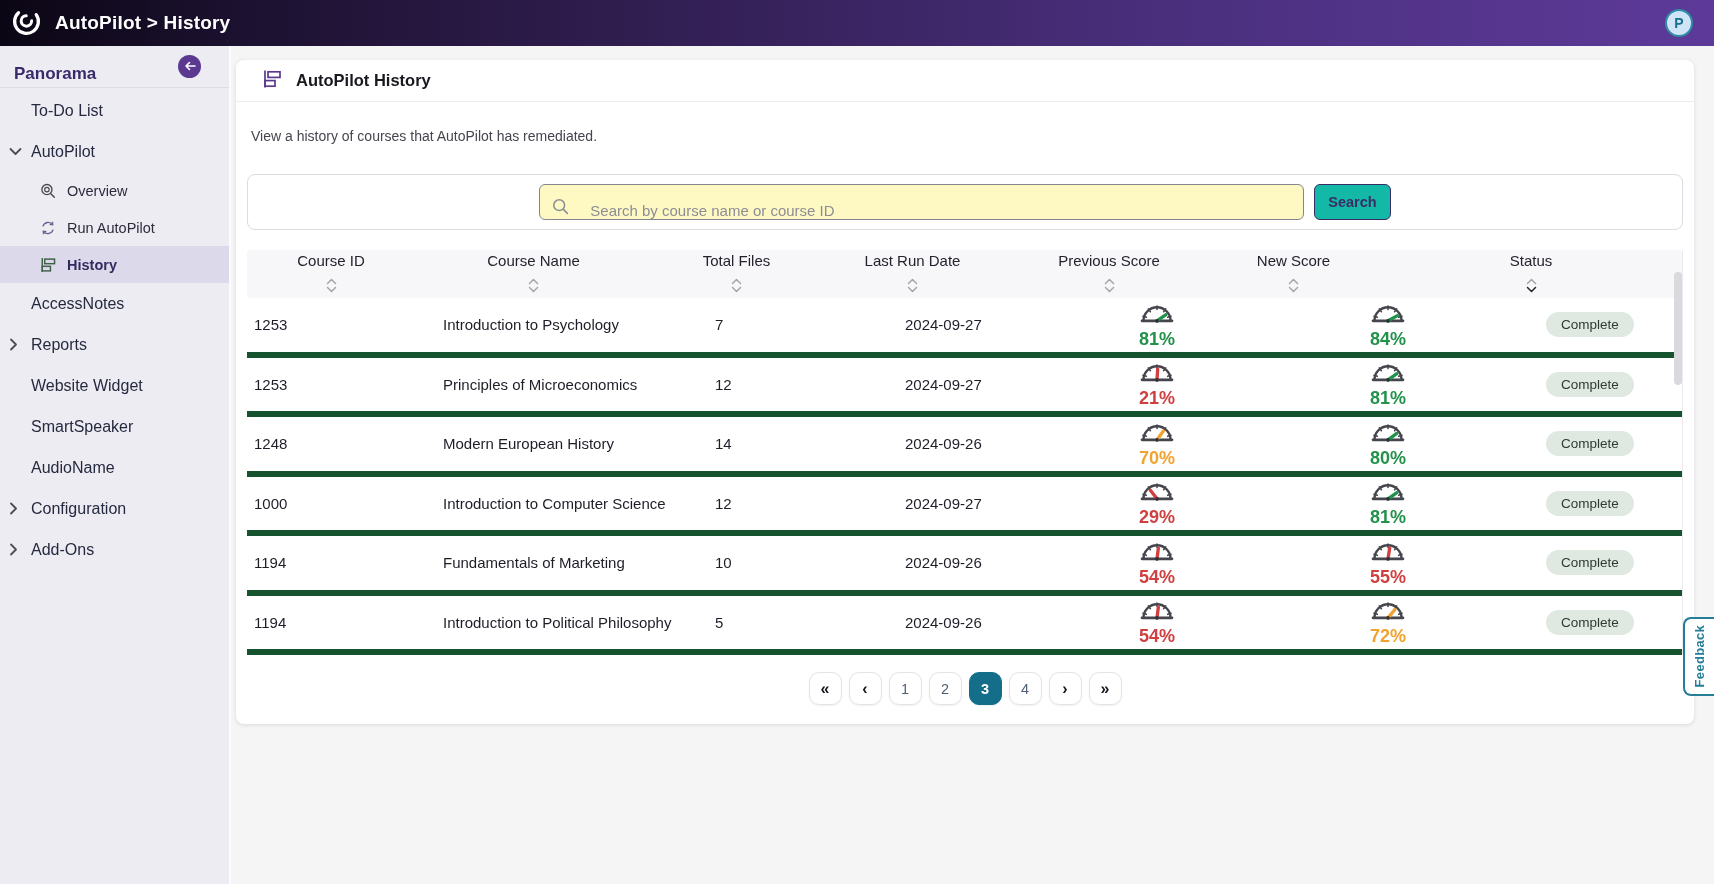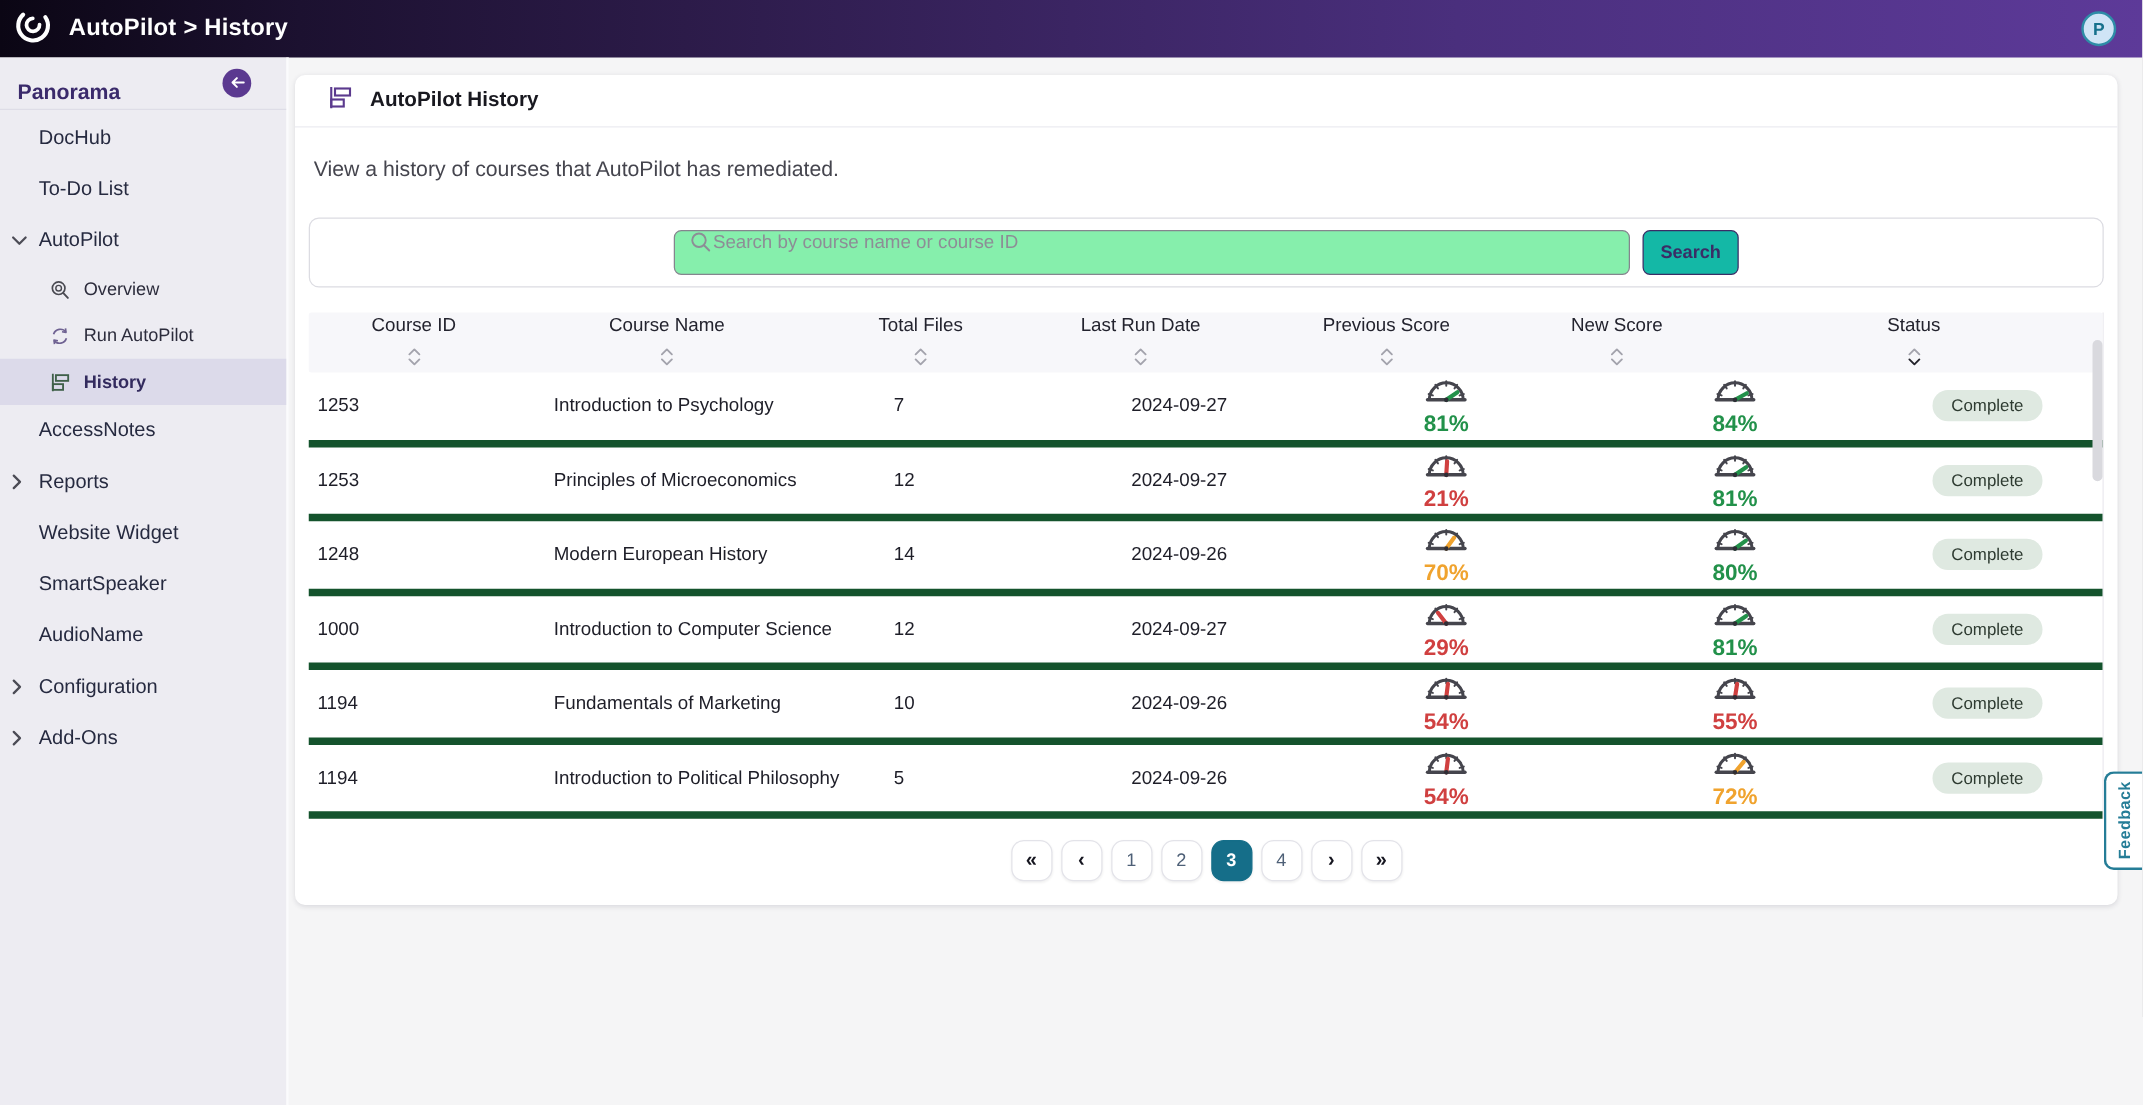--- a/index.html
+++ b/index.html
@@ -26,26 +26,26 @@
   .nav-item .chev { width:22px; display:flex; align-items:center; }
   .subnav-item { display:flex; align-items:center; gap:10px; height:37px; padding-left:38px; font-size:14.5px; color:#2c2c3c; cursor:pointer; }
   .subnav-item.selected { background:#dcdaea; color:#332b5e; font-weight:700; }
   .sub-icon { width:19px; height:19px; display:flex; align-items:center; justify-content:center; }
 
   
   .content { flex:1; padding:14px 20px 0 5px; }
   .card { background:#fff; border-radius:8px; box-shadow:0 1px 4px rgba(30,30,60,.12); position:relative; height:664px; }
   .card-header { display:flex; align-items:center; gap:13px; height:42px; padding:0 25px; border-bottom:1px solid #ececf1; }
   .card-title { font-size:16.5px; font-weight:700; color:#18181f; }
-  .card-desc { padding:24px 15px 20px; color:#45454e; font-size:17px; line-height:20px; }
+  .card-desc { padding:24px 15px 20px; color:#45454e; font-size:14px; line-height:20px; }
 
   .search-panel { margin:8px 11px 0; border:1px solid #dcdce2; border-radius:8px; height:56px;
     display:flex; align-items:center; justify-content:center; gap:10px; }
-  .search-box { display:flex; align-items:flex-start; width:765px; height:36px; border:1px solid #85858e;
-    border-radius:6px; padding:0 12px; gap:1px; background:#86efac; }
+  .search-box { display:flex; align-items:flex-end; width:765px; height:36px; border:1px solid #85858e;
+    border-radius:6px; padding:0 12px; gap:21px; background:#fef9c3; }
   .search-box input { border:none; outline:none; flex:1; font-size:15px; color:#2f2f38; background:transparent; font-family:"Liberation Sans",sans-serif; }
   .search-box input::placeholder { color:#8d8d96; }
   .search-btn { height:36px; padding:0 13px; background:#14b8a6; border:1.6px solid #3a2d66; border-radius:6px;
     color:#3a2d66; font-size:14.5px; font-weight:600; cursor:pointer; font-family:"Liberation Sans",sans-serif; }
 
   .table-wrap { margin:20px 11px 0; border-right:1px solid #eceaf0; }
   .thead, .row { display:grid; grid-template-columns:161px 244px 162px 190px 203px 166px 1fr; align-items:center; }
   .thead { background:#f7f7fa; height:48px; border-radius:2px; }
   .th { display:flex; align-items:center; gap:9px; padding-left:7px; font-size:15px; color:#23232e; cursor:pointer;flex-direction:column; }
   .row { height:59.5px; border-bottom:6px solid #14532d; font-size:15px; color:#1e1e28;gap:28px; }
@@ -92,24 +92,20 @@
         <span class="brand">Panorama</span>
         <button class="collapse-btn">
           <span>
             <svg width="12" height="10" viewBox="0 0 12 10">
                 <path d="M11 5 H2 M5.5 1.5 L2 5 L5.5 8.5" stroke="#fff" stroke-width="1.6" fill="none" stroke-linecap="round" stroke-linejoin="round"></path>
               </svg>
           </span>
         </button>
       </div>
       <div class="nav">
-          <div class="nav-item">
-    <span class="chev"></span>
-    <span class="nav-label">DocHub</span>
-  </div>
           <div class="nav-item">
     <span class="chev"></span>
     <span class="nav-label">To-Do List</span>
   </div>
           <div class="nav-item">
     <span class="chev">
               <svg width="13" height="9" viewBox="0 0 13 9">
                 <path d="M1.5 2 L6.5 7 L11.5 2" fill="none" stroke="#4c4c56" stroke-width="1.8" stroke-linecap="round" stroke-linejoin="round"></path>
               </svg>
             </span>

